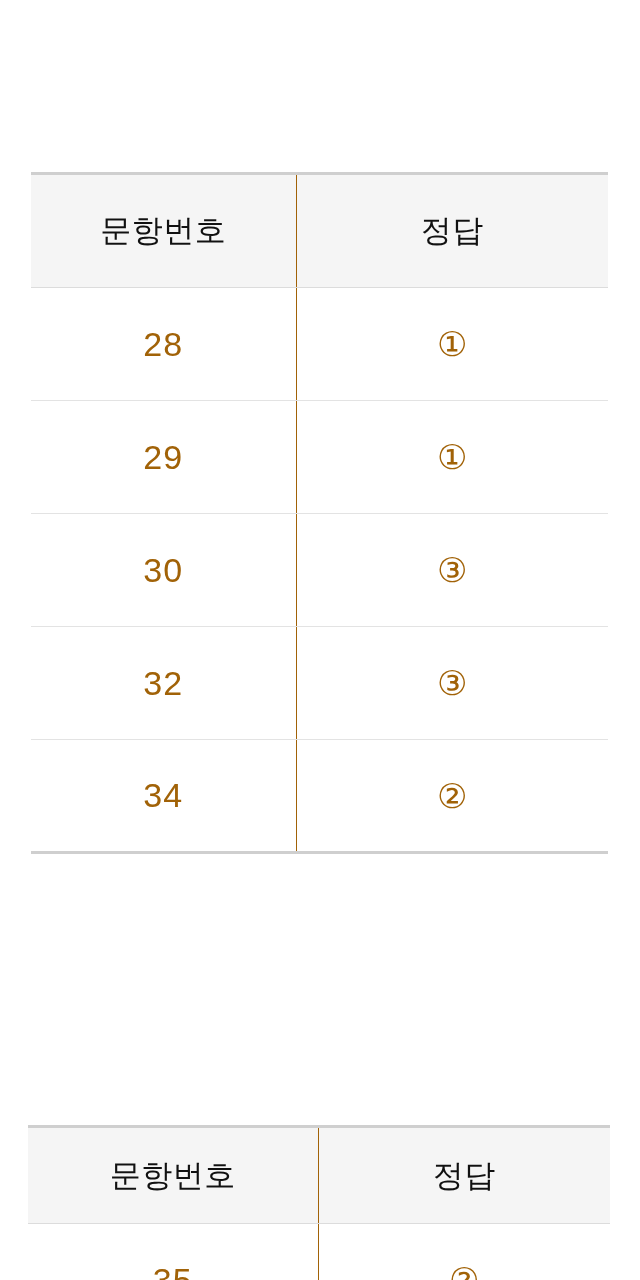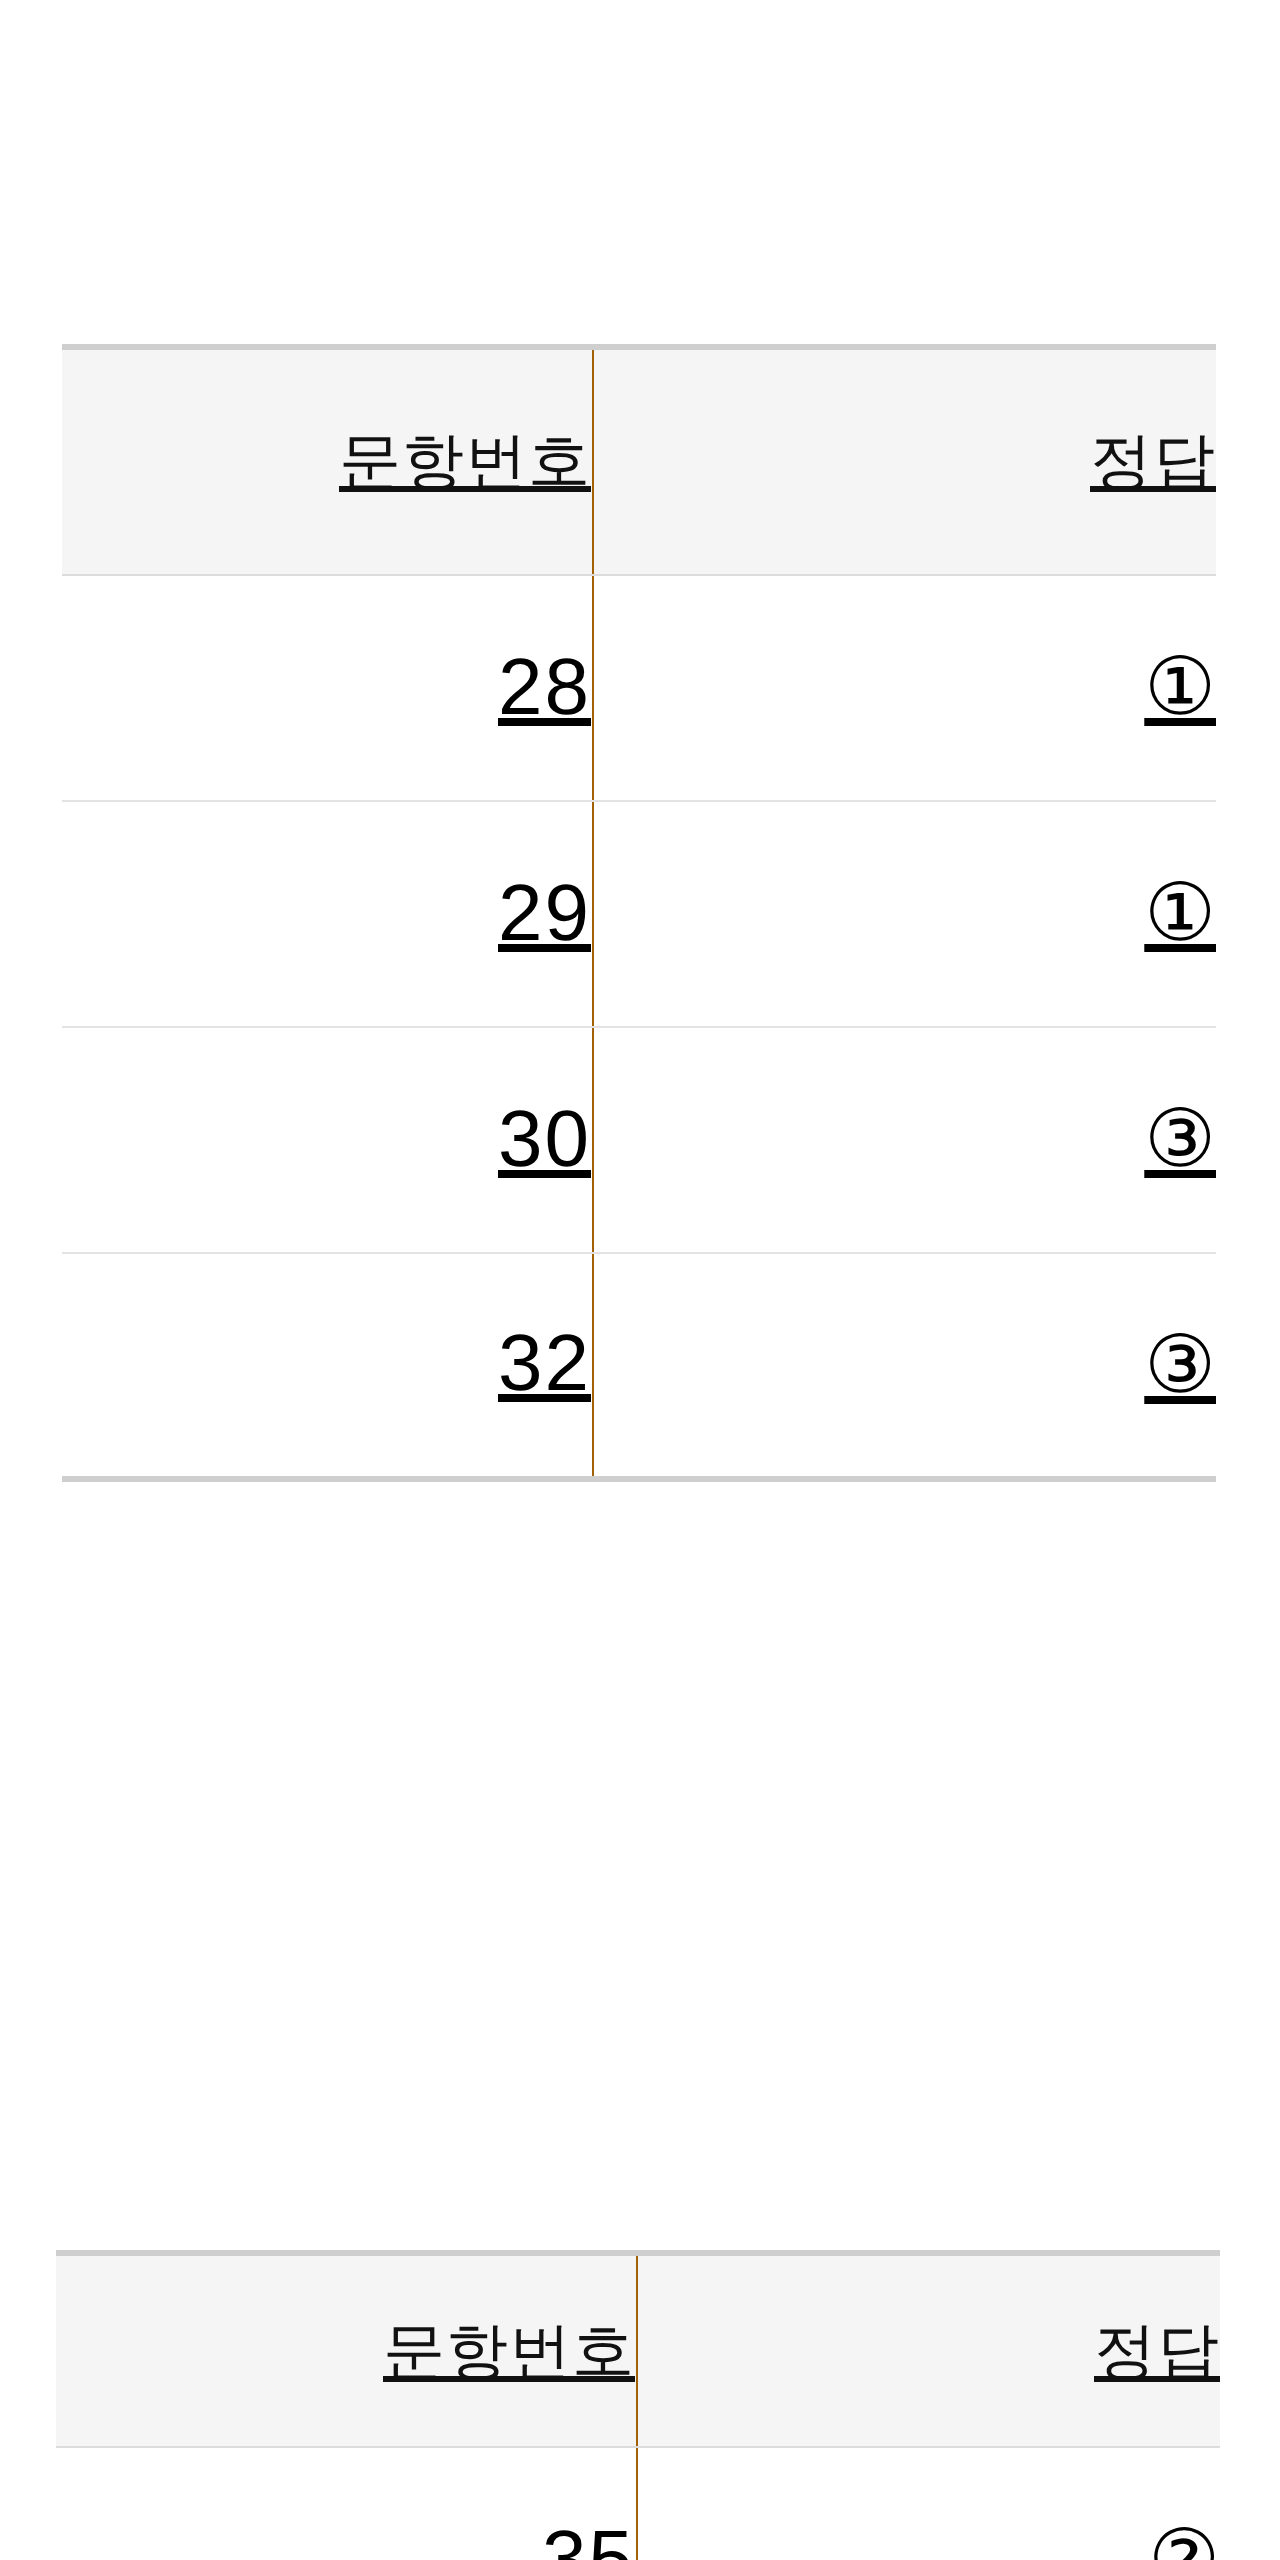--- a/index.html
+++ b/index.html
@@ -31,40 +31,39 @@
     background: #ffffff;
     border-top: 3px solid #cfcfcf;
     border-bottom: 3px solid #cfcfcf;
   }
 
   .answer-table td,
   .answer-table th {
     box-sizing: border-box;
     padding: 0;
     margin: 0;
-    text-align: right;
+    text-align: center;
     vertical-align: middle;
     font-weight: 400;
     border-bottom: 1px solid #e3e3e3;
-    text-decoration: underline;
   }
 
   .answer-table thead th {
     background: #f5f5f5;
     font-size: 31px;
     letter-spacing: 0.5px;
     color: #111111;
     height: 114px;
     border-bottom: 1px solid #dcdcdc;
   }
 
   .answer-table tbody td {
     background: #ffffff;
-    font-size: 40px;
-    color: #000000;
+    font-size: 34px;
+    color: #a16207;
     height: 113px;
   }
 
   .answer-table tbody tr:last-child td {
     border-bottom: none;
   }
 
   .col-divider {
     border-left: 1px solid #a16207;
   }
@@ -126,20 +125,24 @@
         <td class="ans-cell col-divider">①</td>
       </tr>
       <tr>
         <td class="num-cell">30</td>
         <td class="ans-cell col-divider">③</td>
       </tr>
       <tr>
         <td class="num-cell">32</td>
         <td class="ans-cell col-divider">③</td>
       </tr>
+      <tr>
+        <td class="num-cell">34</td>
+        <td class="ans-cell col-divider">②</td>
+      </tr>
     </tbody>
   </table>
 
   <table class="answer-table" id="table-two">
     <colgroup>
       <col class="c1">
       <col class="c2">
     </colgroup>
     <thead>
       <tr>

